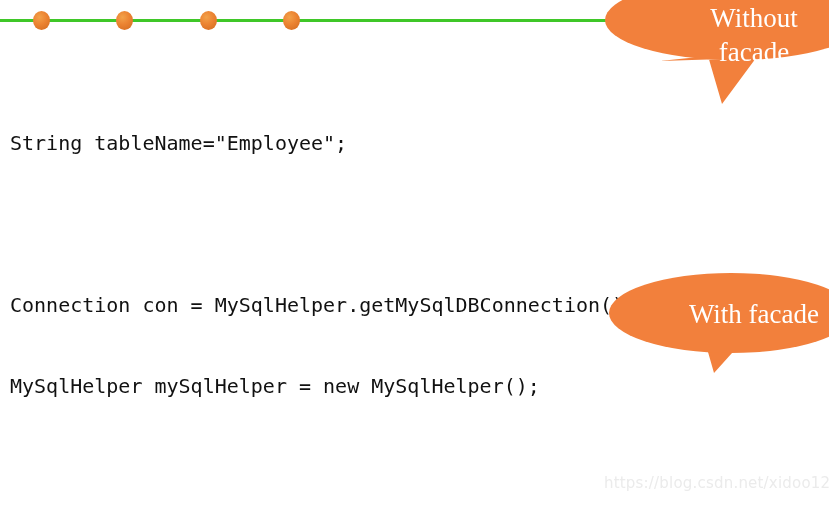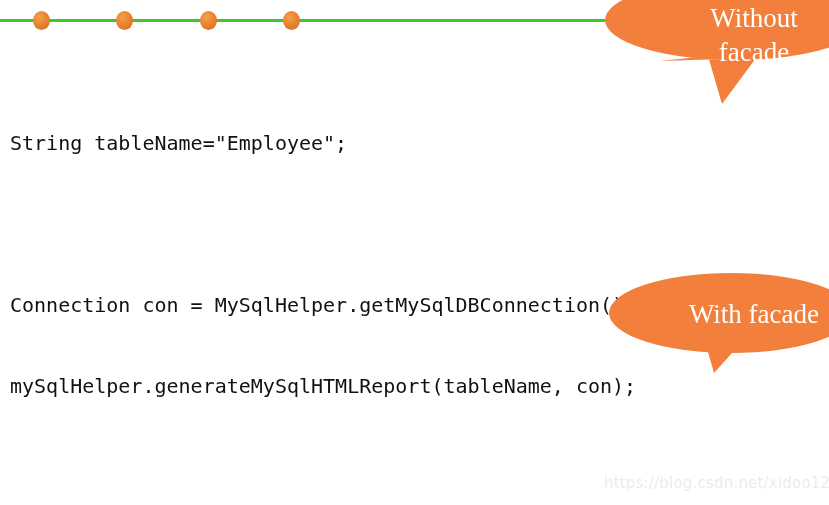--- a/index.html
+++ b/index.html
@@ -116,21 +116,21 @@
     <div class="decor-dot" style="left:33px;"></div>
     <div class="decor-dot" style="left:116px;"></div>
     <div class="decor-dot" style="left:200px;"></div>
     <div class="decor-dot" style="left:283px;"></div>
   </div>
 
   <div id="code-block">
     <div class="code-line">String tableName="Employee";</div>
     <div class="code-line blank"></div>
     <div class="code-line">Connection con = MySqlHelper.getMySqlDBConnection();</div>
-    <div class="code-line">mySqlHelper.generateMySqlHTMLReport(tableName, con);</div>
+    <div class="code-line">MySqlHelper mySqlHelper = new MySqlHelper();</div>
     
     
     
     
     
     
     
     
     
   </div>

